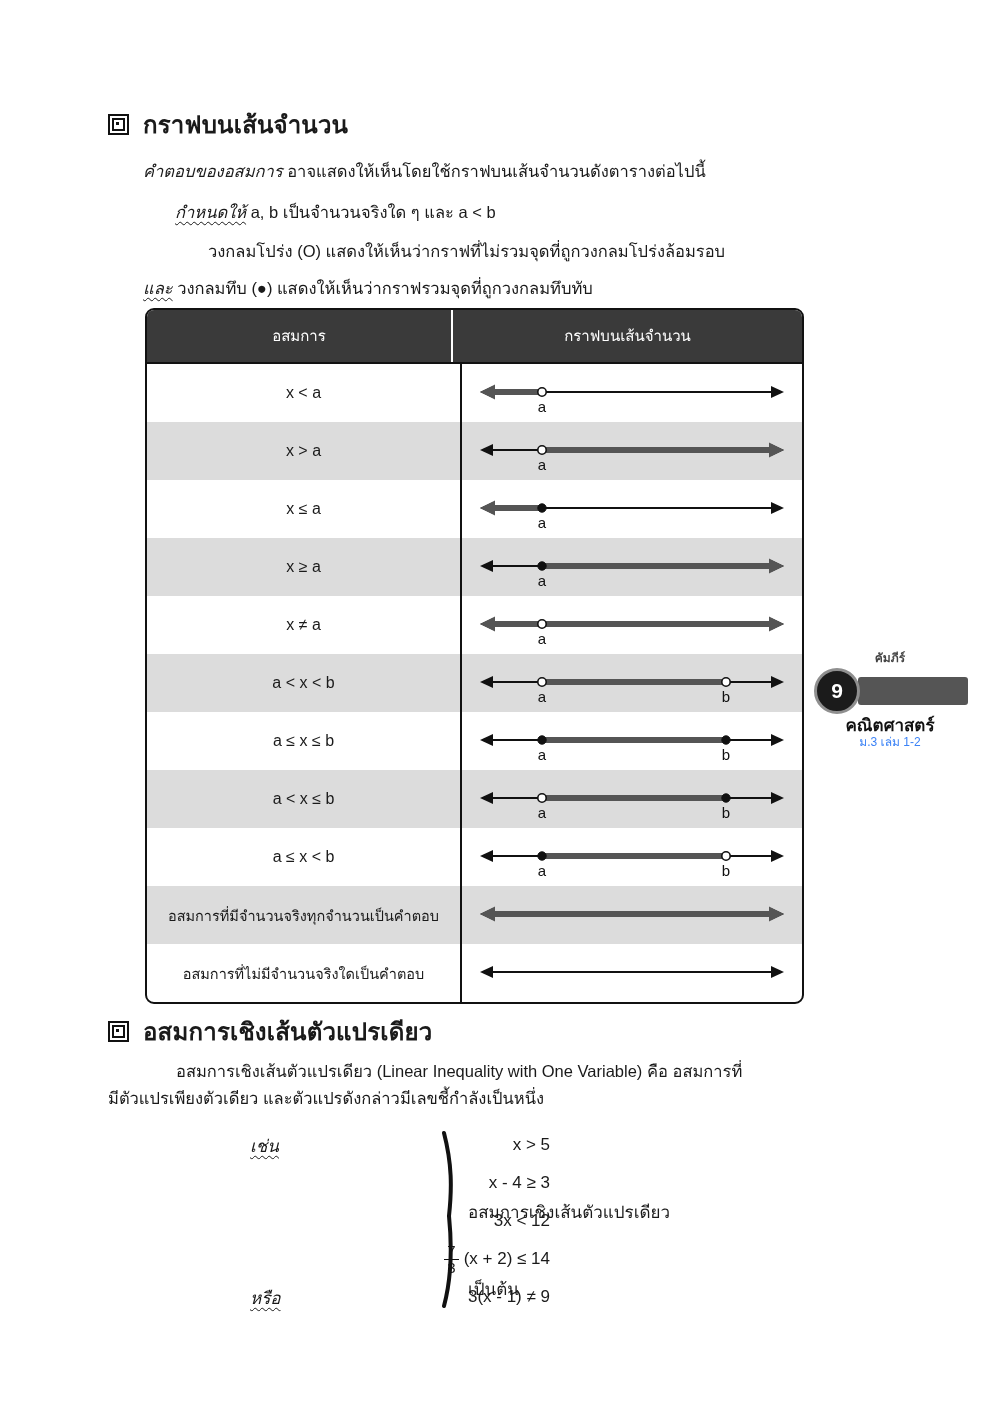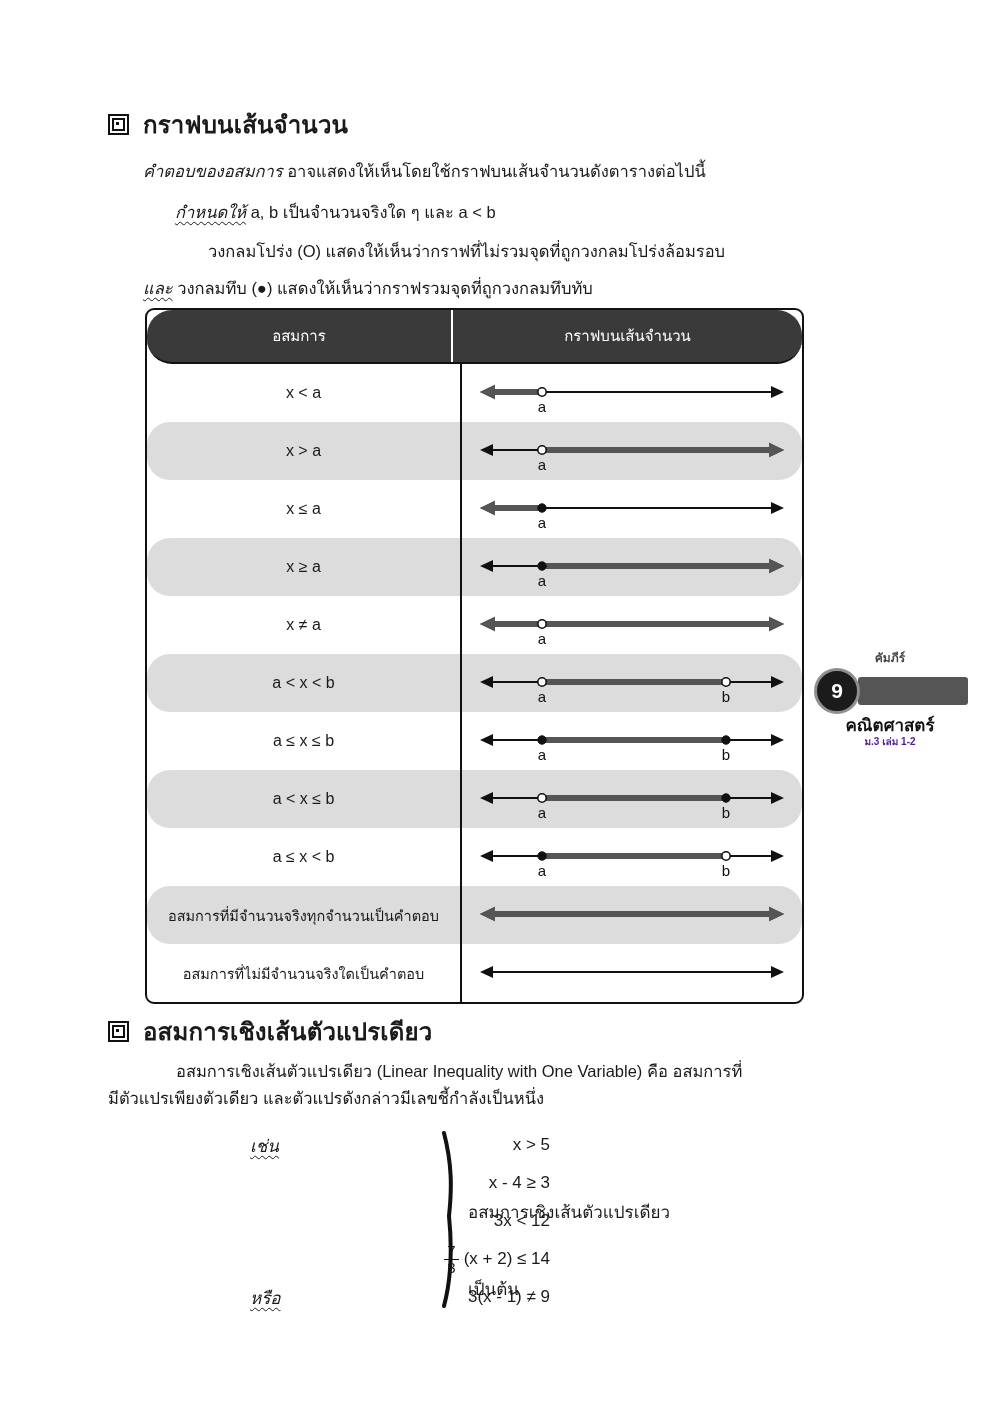--- a/index.html
+++ b/index.html
@@ -34,31 +34,30 @@
   }
 
   
   .tbl{
     position:absolute;left:145px;top:308px;width:655px;
     border:2px solid #111;border-radius:9px;overflow:hidden;background:#fff;
   }
   .thead{
     display:flex;background:#3a3a3a;color:#fff;height:52px;
     border-bottom:2px solid #111;
-    border-radius:25px;
   }
   .thead .c1{
     width:306px;display:flex;align-items:center;justify-content:center;
     font-size:15px;border-right:2px solid #fff;box-sizing:border-box;
   }
   .thead .c2{
     flex:1;display:flex;align-items:center;justify-content:center;font-size:15px;
   }
   .trow{display:flex;align-items:stretch;min-height:58px;}
-  .trow.alt{background:#dcdcdc;border-radius:23px;}
+  .trow.alt{background:#dcdcdc;}
   .trow .c1{
     width:359px;display:flex;align-items:center;justify-content:center;
     font-size:16px;border-right:2px solid #111;box-sizing:border-box;
     text-align:center;padding:4px 16px;
   }
   .trow .c1.thai{font-size:14.5px;}
   .trow .c2{flex:1;display:flex;align-items:center;justify-content:flex-start;}
   .trow .c2 svg{display:block;}
 
   
@@ -69,21 +68,21 @@
     position:absolute;left:46px;top:9px;width:110px;height:28px;
     background:#555;border-radius:3px;
   }
   .tab-disc{
     position:absolute;left:2px;top:0;width:46px;height:46px;border-radius:50%;
     background:#1b1b1b;border:3px solid #8f8f8f;box-sizing:border-box;
     display:flex;align-items:center;justify-content:center;
     color:#fff;font-size:21px;font-weight:bold;
   }
   .tab-sub1{font-size:17px;font-weight:bold;color:#111;margin-top:3px;line-height:1.1;}
-  .tab-sub2{font-size:10px;font-weight:bold;color:#4c1d95;line-height:1.15;}
+  .tab-sub2{font-size:12px;font-weight:normal;color:#3b82f6;line-height:1.15;}
 
   
   .ex-wrap{position:absolute;left:250px;top:1126px;width:520px;font-size:17px;}
   .ex-row{display:flex;align-items:center;height:38px;gap:32px;}
   .ex-lbl{width:78px;flex:none;}
   .ex-math{width:190px;text-align:right;padding-right:8px;
            display:flex;align-items:center;justify-content:flex-end;gap:5px;}
   .frac{display:inline-flex;flex-direction:column;align-items:center;
         line-height:1;font-size:15px;vertical-align:middle;}
   .frac .num{padding:0 3px;}

